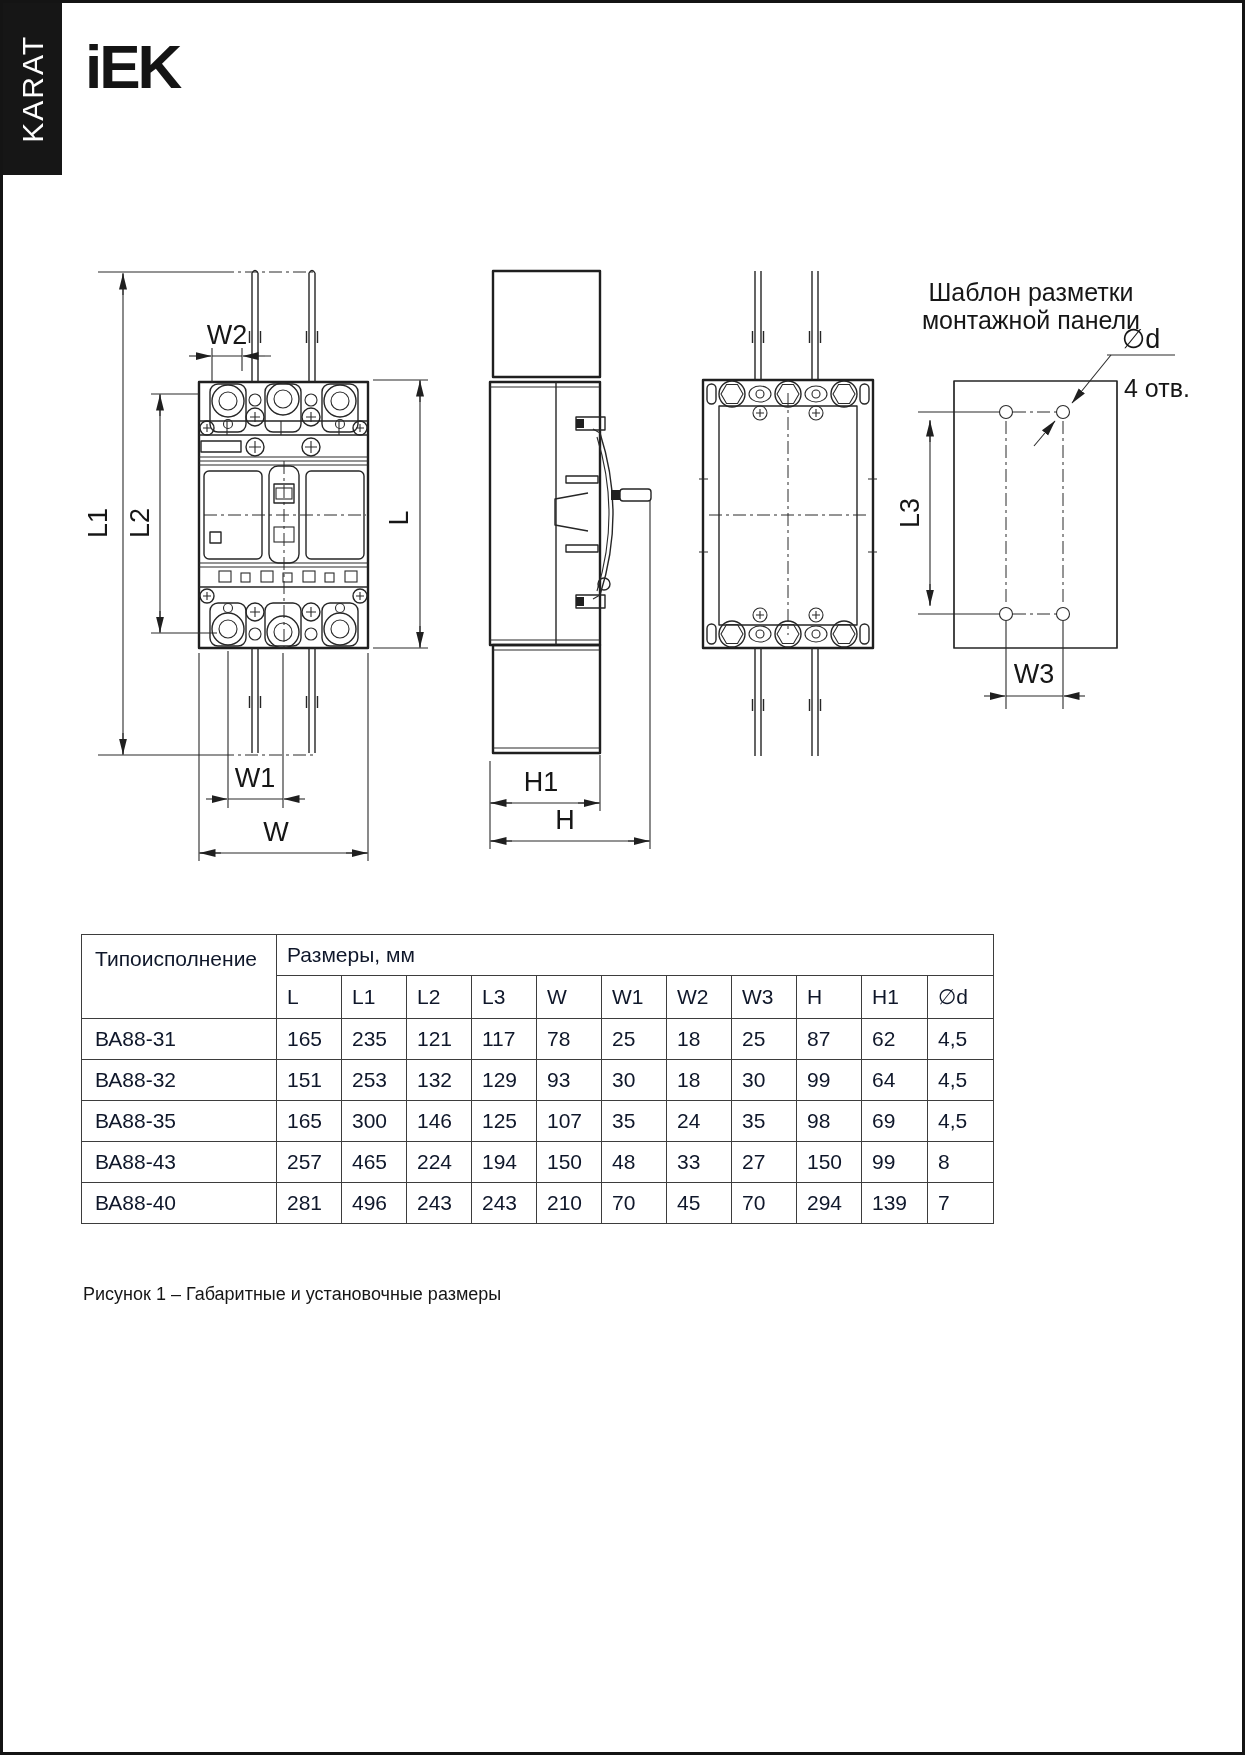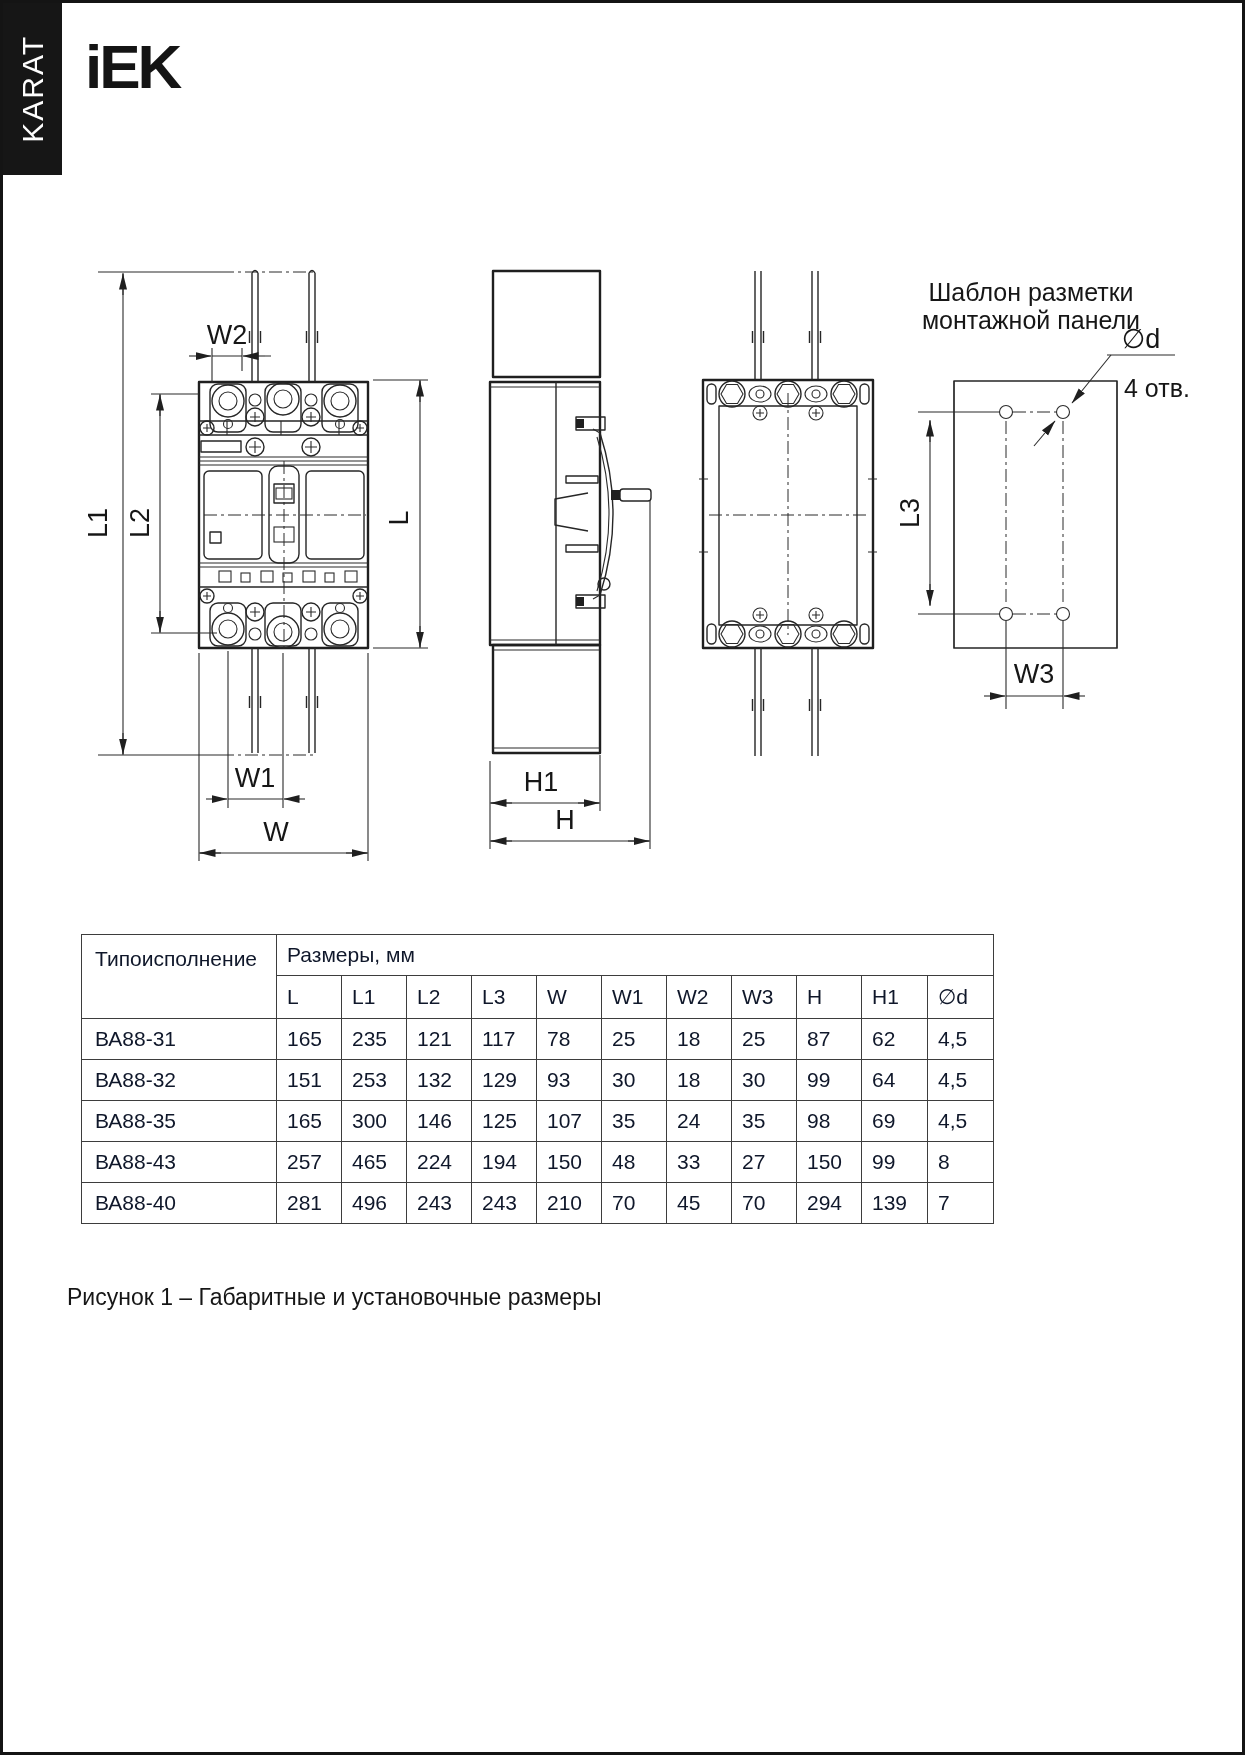--- a/index.html
+++ b/index.html
@@ -34,21 +34,21 @@
   }
   table.dims th,table.dims td{
     border:1.5px solid #3d3d3d;font-weight:normal;text-align:left;
     padding:0 0 0 10px;vertical-align:middle;overflow:hidden;white-space:nowrap;
   }
   table.dims .r1{height:41px;}
   table.dims .r2{height:43px;}
   table.dims td{height:40px;}
   table.dims th.type{vertical-align:top;padding-top:12px;padding-left:13px;}
   table.dims td.name{padding-left:13px;}
-  .caption{position:absolute;left:64px;top:1281px;font-size:23px;color:#161616;}
+  .caption{position:absolute;left:80px;top:1281px;font-size:18px;color:#161616;}
 </style>
 </head>
 <body>
 
 <div class="page">
 
   <div class="karat-bar">
     <span class="karat-text">KARAT</span>
   </div>
 

